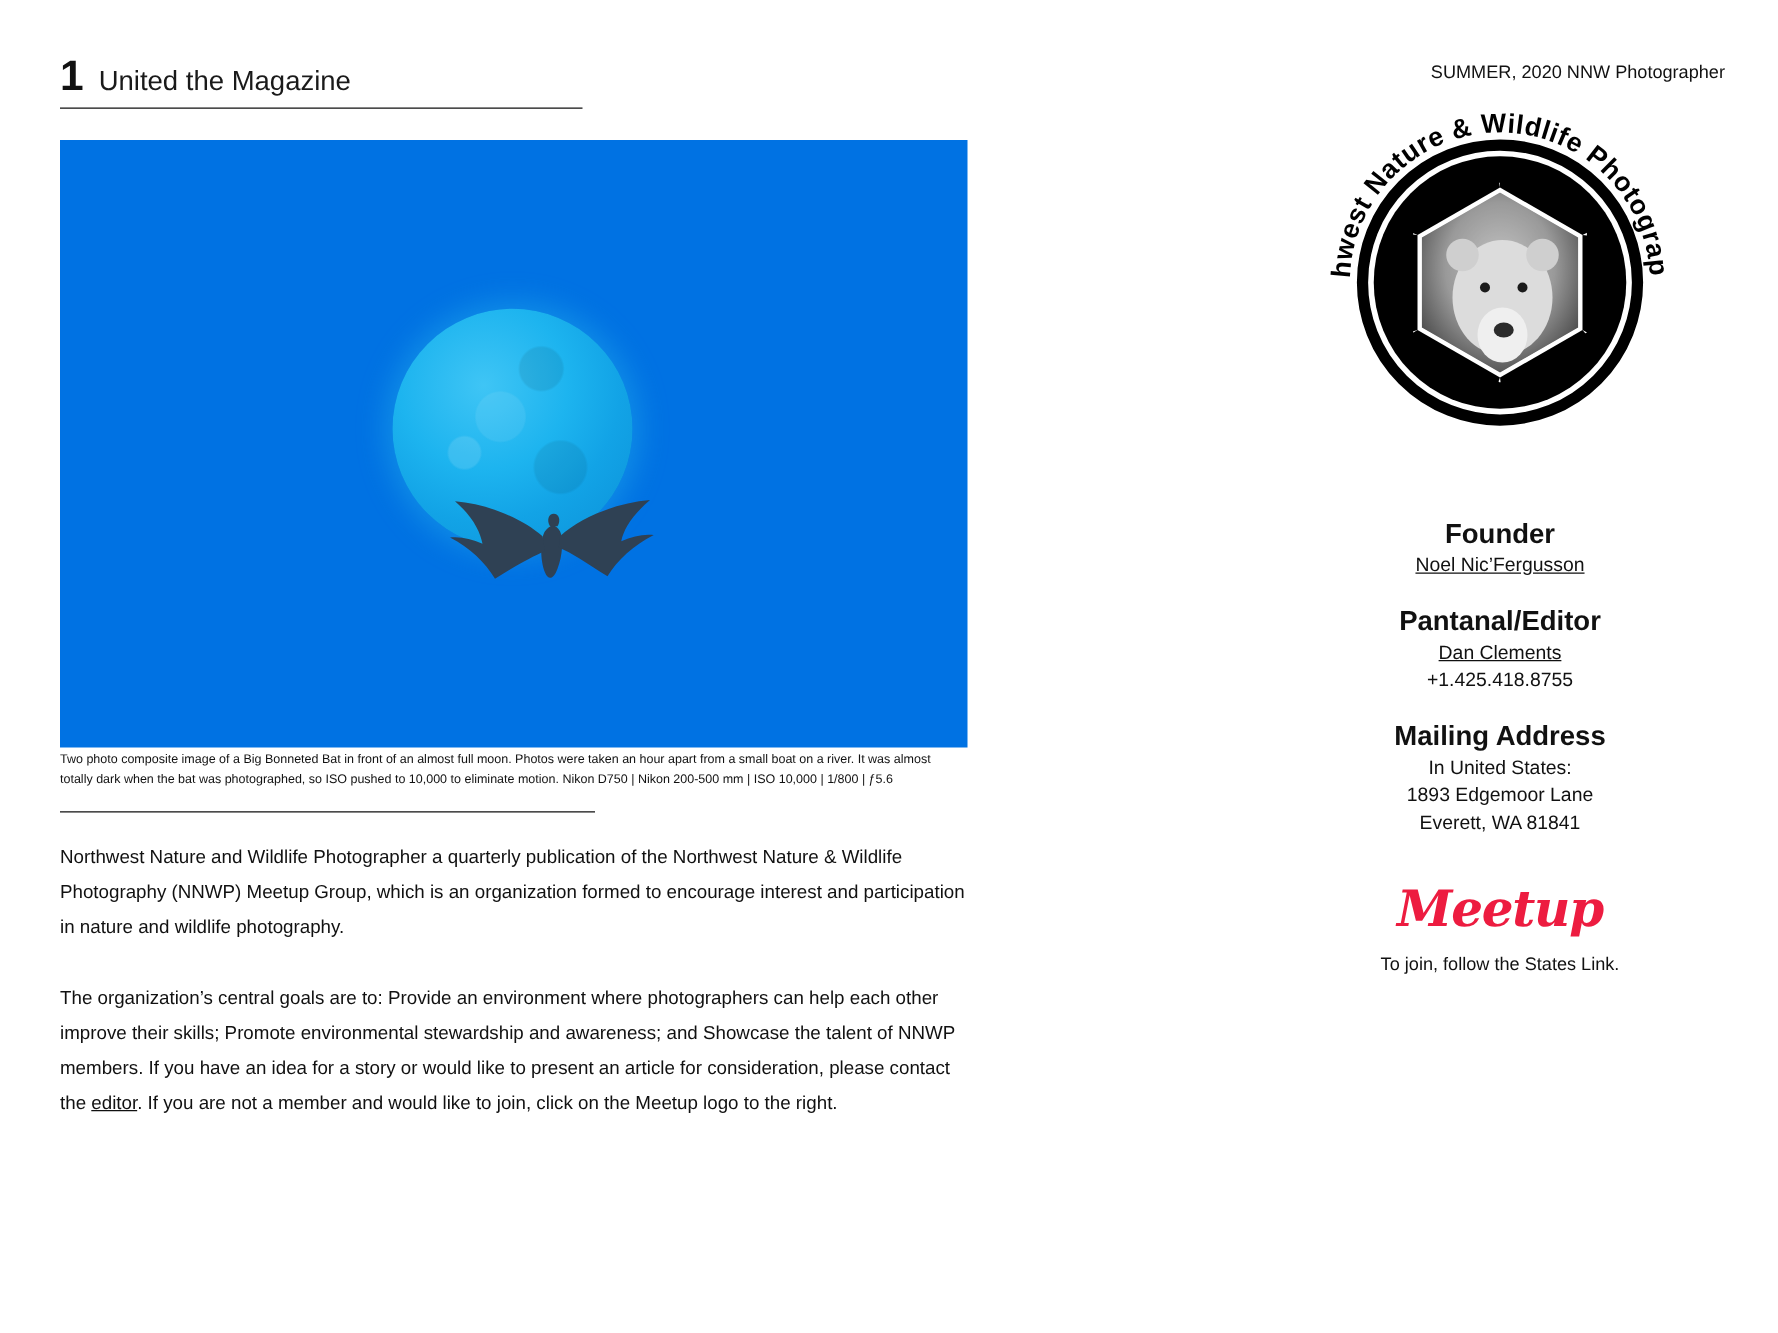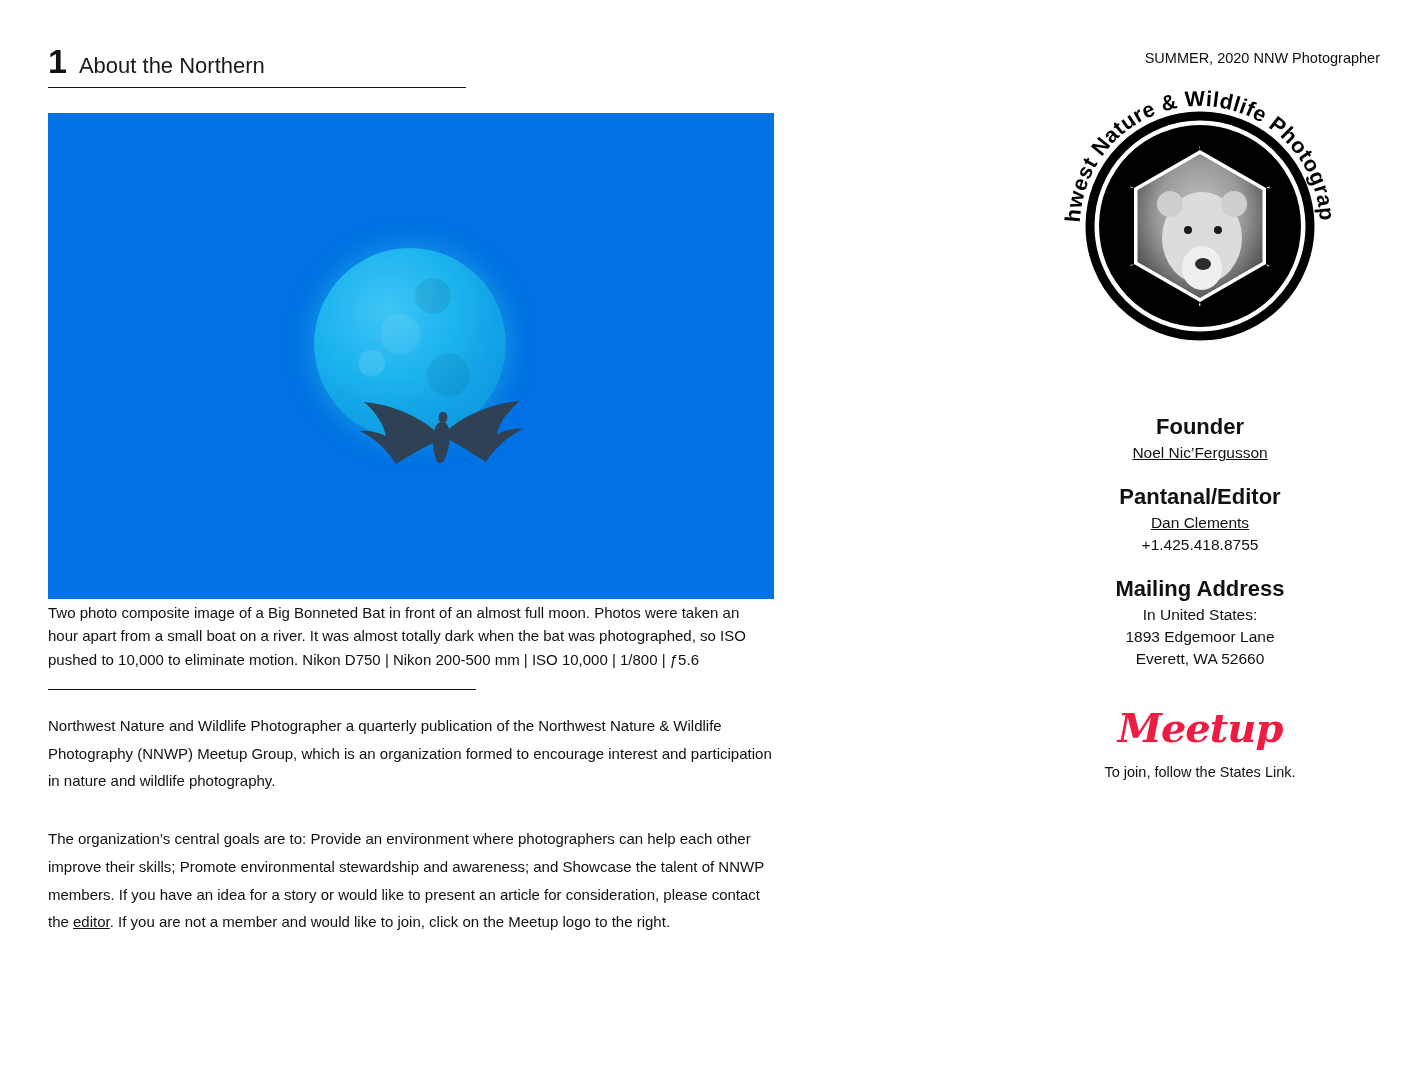--- a/index.html
+++ b/index.html
@@ -83,21 +83,21 @@
   }
 
   .caption-title {
     margin-top: 11px;
     font-size: 14.5px;
     font-weight: bold;
     letter-spacing: 0.1px;
   }
   .caption-body {
     margin-top: 2px;
-    font-size: 15px;
+    font-size: 10px;
     line-height: 1.55;
     width: 716px;
   }
   .rule-short {
     margin-top: 18px;
     width: 428px;
     border-top: 1.2px solid #111;
   }
 
   .body-para {
@@ -169,21 +169,21 @@
     font-size: 14.5px;
   }
 </style>
 </head>
 <body>
 
 <div class="left-col">
 
   <div class="page-head">
     <span class="page-number">1</span>
-    <span class="page-title">About the Northern</span>
+    <span class="page-title">United the Magazine</span>
   </div>
 
   <div class="cover-photo">
     <div class="moon"></div>
     <svg class="bat" viewBox="0 0 215 90">
       <g fill="#2f4154">
         <path d="M108 28 c4 -6 9 -6 12 0 c3 6 2 20 -2 30 c-3 8 -7 10 -10 3 c-4 -10 -4 -27 0 -33 z"></path>
         <path d="M106 32 C90 18 62 6 36 4 c14 12 20 24 22 34 c-9 -4 -18 -6 -26 -5 c16 8 28 20 36 33 c16 -10 30 -18 40 -22 z"></path>
         <path d="M120 32 C136 17 166 5 192 3 c-14 12 -21 23 -23 33 c9 -4 18 -6 26 -5 c-16 8 -29 20 -37 33 c-16 -10 -29 -19 -39 -23 z"></path>
         <path d="M112 24 c-3 -5 -1 -10 3 -10 c4 0 6 5 3 10 z"></path>
@@ -263,20 +263,20 @@
     <div class="contact-heading">Founder</div>
     <a class="contact-link" href="#">Noel Nic’Fergusson</a>
 
     <div class="contact-heading">Pantanal/Editor</div>
     <a class="contact-link" href="#">Dan Clements</a>
     <div class="contact-text">+1.425.418.8755</div>
 
     <div class="contact-heading">Mailing Address</div>
     <div class="contact-text">In United States:</div>
     <div class="contact-text">1893 Edgemoor Lane</div>
-    <div class="contact-text">Everett, WA 52660</div>
+    <div class="contact-text">Everett, WA 81841</div>
   </div>
 
   <div class="meetup-wrap">
     <div class="meetup-logo">Meetup</div>
     <div class="meetup-note">To join, follow the States Link.</div>
   </div>
 </div>
 
 </body></html>

